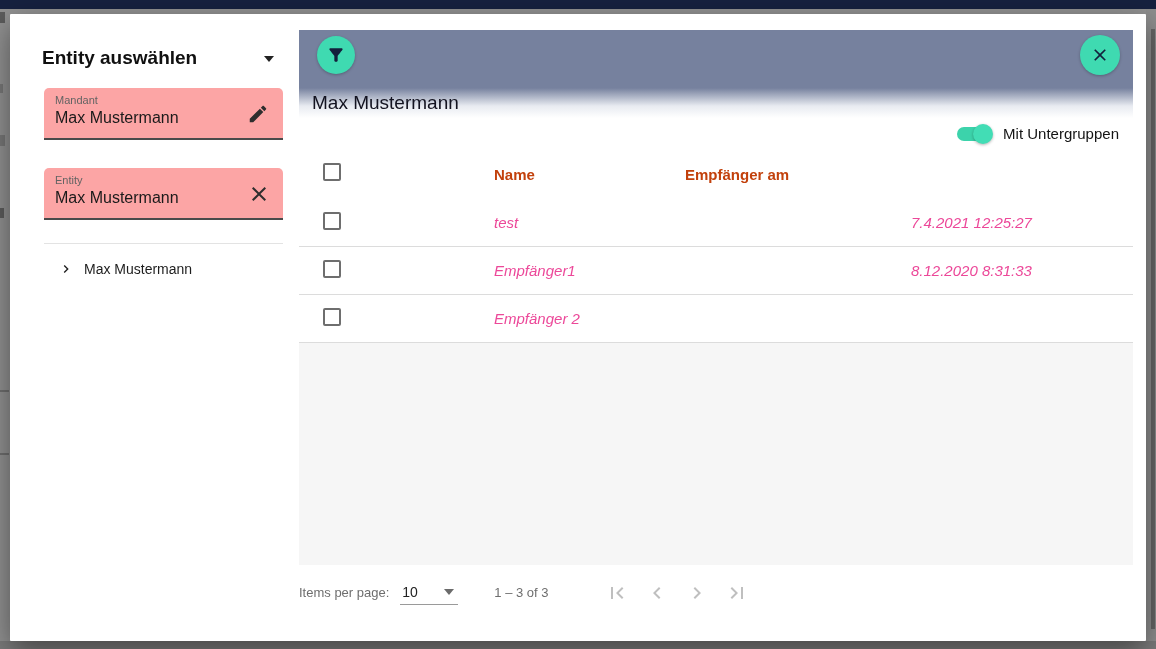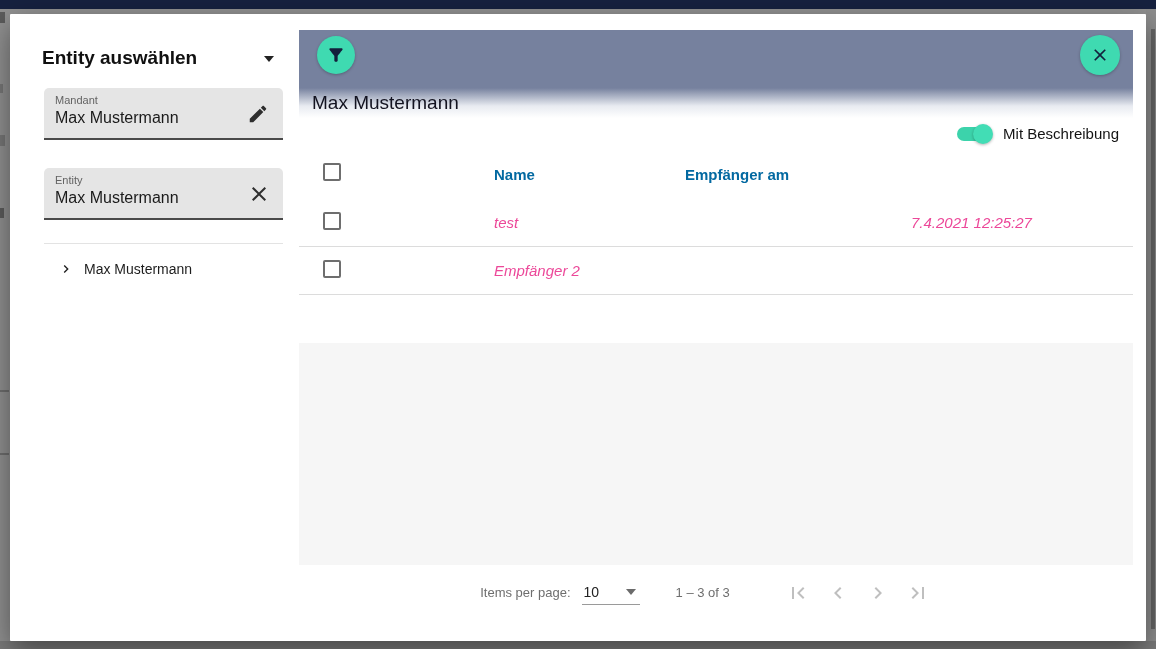--- a/index.html
+++ b/index.html
@@ -13,21 +13,21 @@
   .bk-right .scroll { position:absolute; right:1px; top:20px; width:4px; height:600px; background:#666; }
   .bk-frag { position:absolute; background:#5c5c5c; }
 
   
   .modal { position:absolute; left:10px; top:14px; width:1136px; height:627px;
            background:#ffffff; border-radius:1px; box-shadow:0 10px 30px rgba(0,0,0,.45); }
 
   
   .lp-title { position:absolute; left:32px; top:33px; font-size:19px; font-weight:bold; color:#101010; }
   .lp-caret { position:absolute; left:252px; top:40px; width:14px; height:10px; cursor:pointer; color:#222; }
-  .field { position:absolute; left:34px; width:239px; height:52px; background:#e5e5e5;
+  .field { position:absolute; left:34px; width:239px; height:52px; background:#fca5a5;
            border-radius:5px 5px 0 0; border-bottom:2px solid #4a4a4a; cursor:text; }
   .field.f1 { top:74px; } .field.f2 { top:154px; }
   .field .flabel { position:absolute; left:11px; top:6px; font-size:11px; color:#636363; }
   .field .fvalue { position:absolute; left:11px; top:21px; font-size:16px; color:#1a1a1a; }
   .field .icon-btn { position:absolute; right:10px; top:13px; width:26px; height:26px;
                      background:none; border:none; cursor:pointer; color:#2e2e2e; }
   .lp-divider { position:absolute; left:34px; top:229px; width:239px; height:1px; background:#e3e3e3; }
   .tree-item { position:absolute; left:34px; top:240px; width:239px; height:30px;
                display:flex; align-items:center; cursor:pointer; }
   .tree-item .chev { width:16px; height:16px; margin-left:14px; color:#1d1d1d; }
@@ -54,27 +54,27 @@
   .toggle-label { font-size:15px; color:#141414; }
 
   
   .tbl { position:absolute; left:0; top:119px; width:834px; }
   .trow { display:grid; grid-template-columns:195px 191px 226px 1fr; align-items:center; }
   .trow.head { height:50px; }
   .trow.body { height:48px; border-bottom:1px solid #dcdcdc; }
   .cbcell { padding-left:24px; }
   .cb { display:inline-block; width:18px; height:18px; border:2px solid #6e6e6e; border-radius:2px;
         background:#fff; cursor:pointer; }
-  .hcell { font-size:15px; font-weight:bold; color:#0369a1; }
+  .hcell { font-size:15px; font-weight:bold; color:#c2410c; }
   .bcell { font-size:15px; color:#ec4899;font-style:italic; }
   .filler { position:absolute; left:0; top:313px; width:834px; height:222px; background:#f6f6f6; }
 
   
   .pager { position:absolute; left:0; top:535px; width:834px; height:55px; background:#fff;
-           display:flex; align-items:center; justify-content:center; padding-right:22px; }
+           display:flex; align-items:center; justify-content:flex-start; padding-right:22px; }
   .pager .plabel { font-size:13px; color:#6e6e6e; }
   .psel { position:relative; width:58px; height:24px; margin-left:11px; border-bottom:1px solid #9a9a9a;
           cursor:pointer; display:flex; align-items:center; }
   .psel .pval { font-size:14px; color:#222; margin-left:2px; }
   .psel .pcaret { position:absolute; right:4px; top:8px; width:10px; height:6px; color:#6b6b6b; }
   .prange { font-size:13px; color:#6e6e6e; margin-left:36px; }
   .pnav { display:flex; margin-left:40px; }
   .pnav button { width:24px; height:24px; margin-left:16px; background:none; border:none;
                  color:#bfbfbf; cursor:default; padding:0; }
   .pnav svg { width:24px; height:24px; }
@@ -160,37 +160,43 @@
 
     <div class="rp-titlestrip">
       <span class="rp-title">Max Mustermann</span>
     </div>
 
     <div class="toggle-row">
       <div class="toggle">
         <div class="track"></div>
         <div class="thumb"></div>
       </div>
-      <span class="toggle-label">Mit Beschreibung</span>
+      <span class="toggle-label">Mit Untergruppen</span>
     </div>
 
     <div class="tbl">
       <div class="trow head">
         <div class="cbcell"><span class="cb"></span></div>
         <div class="hcell">Name</div>
         <div class="hcell">Empfänger am</div>
       </div>
 
       <div class="trow body">
         <div class="cbcell"><span class="cb"></span></div>
         <div class="bcell">test</div>
         <div class="bcell"></div>
         <div class="bcell">7.4.2021 12:25:27</div>
       </div>
 
+      <div class="trow body">
+        <div class="cbcell"><span class="cb"></span></div>
+        <div class="bcell">Empfänger1</div>
+        <div class="bcell"></div>
+        <div class="bcell">8.12.2020 8:31:33</div>
+      </div>
 
       <div class="trow body">
         <div class="cbcell"><span class="cb"></span></div>
         <div class="bcell">Empfänger 2</div>
         <div class="bcell"></div>
         <div class="bcell"></div>
       </div>
     </div>
 
     <div class="filler"></div>

